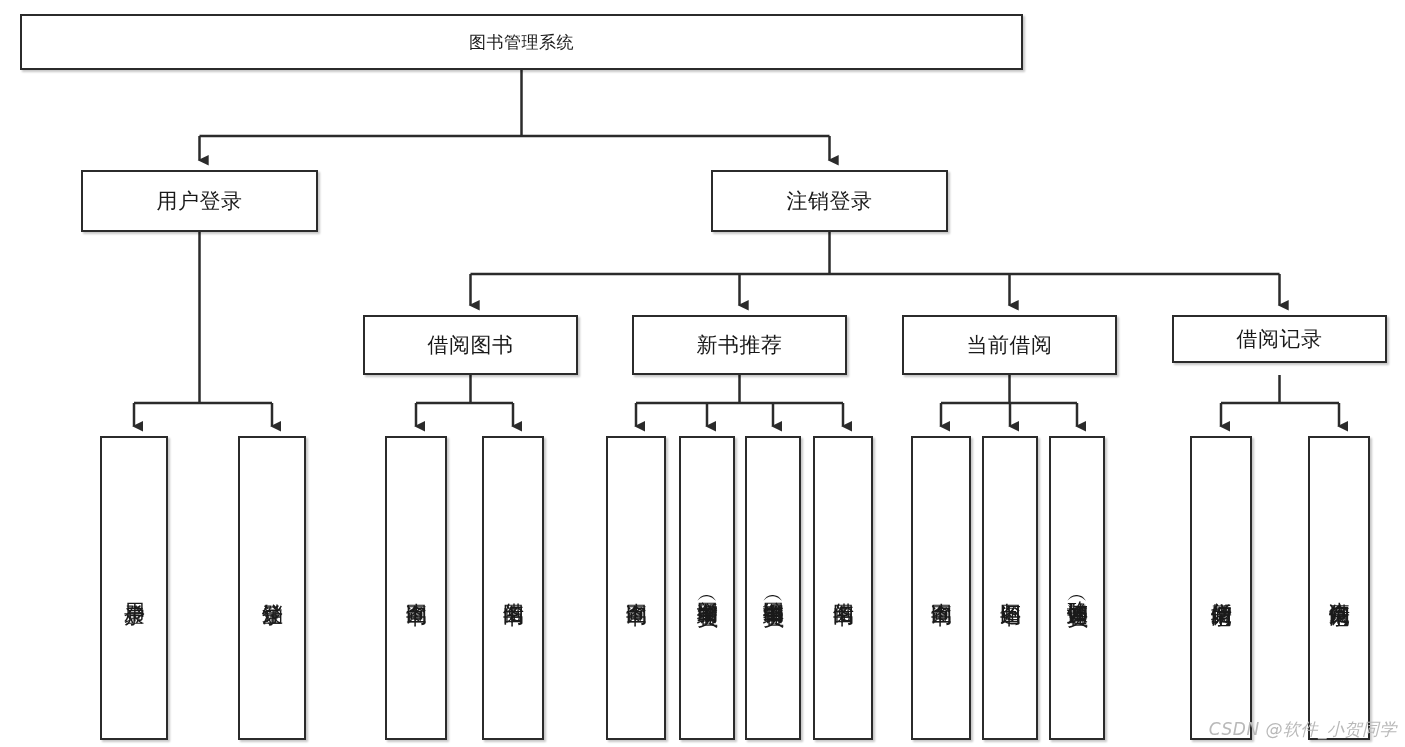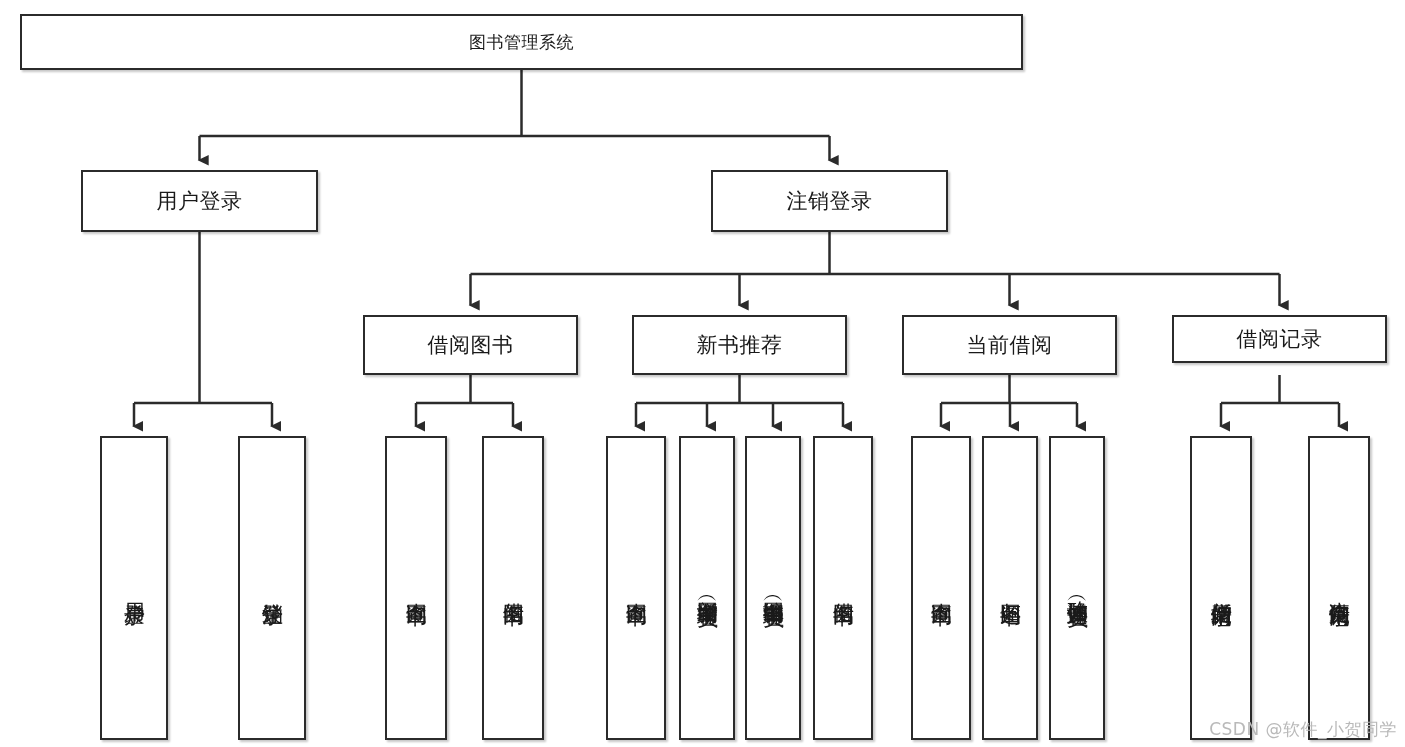--- a/index.html
+++ b/index.html
@@ -63,20 +63,21 @@
     text-align: center;
   }
   #watermark {
     position: absolute;
     right: 8px;
     bottom: 6px;
     font-size: 17px;
     color: #b9b9b9;
     letter-spacing: 0.5px;
     user-select: none;
+    font-style: italic;
   }
 </style>
 </head>
 <body>
 
 <div id="diagram-root">
 
   <svg id="wires" viewBox="0 0 1405 747">
     <defs>
       <marker id="arrow" markerWidth="12" markerHeight="12" refX="5.5" refY="9.2" orient="auto" markerUnits="userSpaceOnUse">

